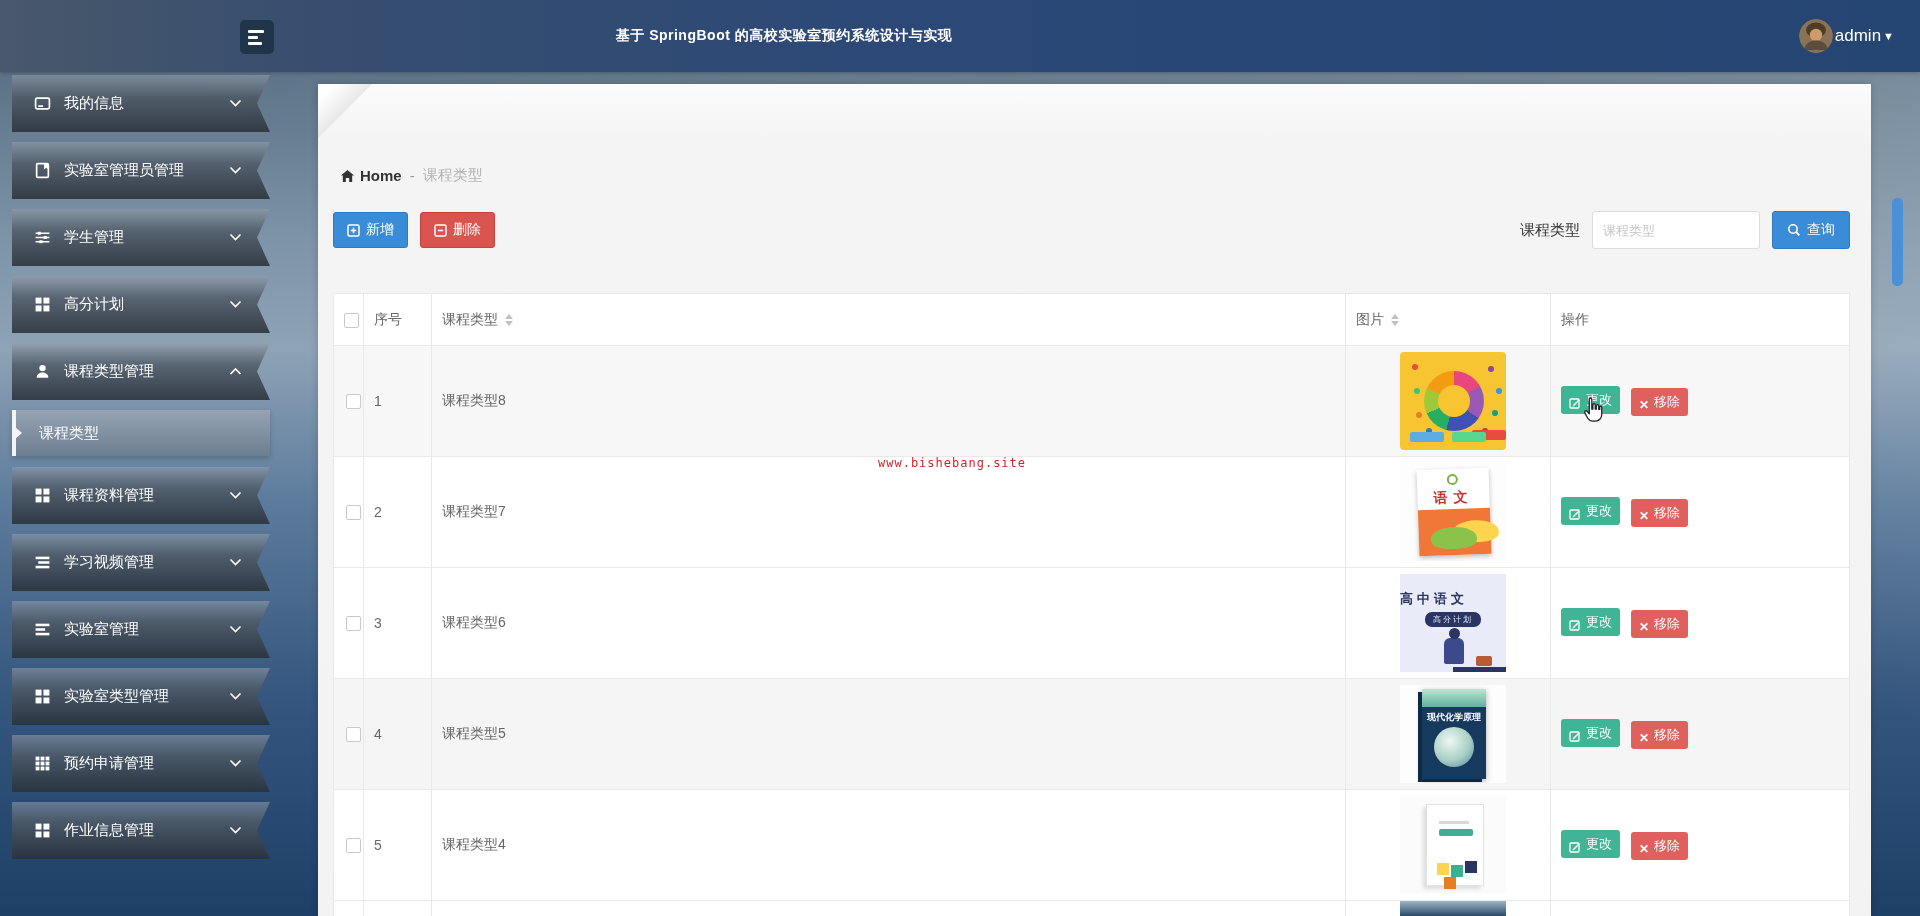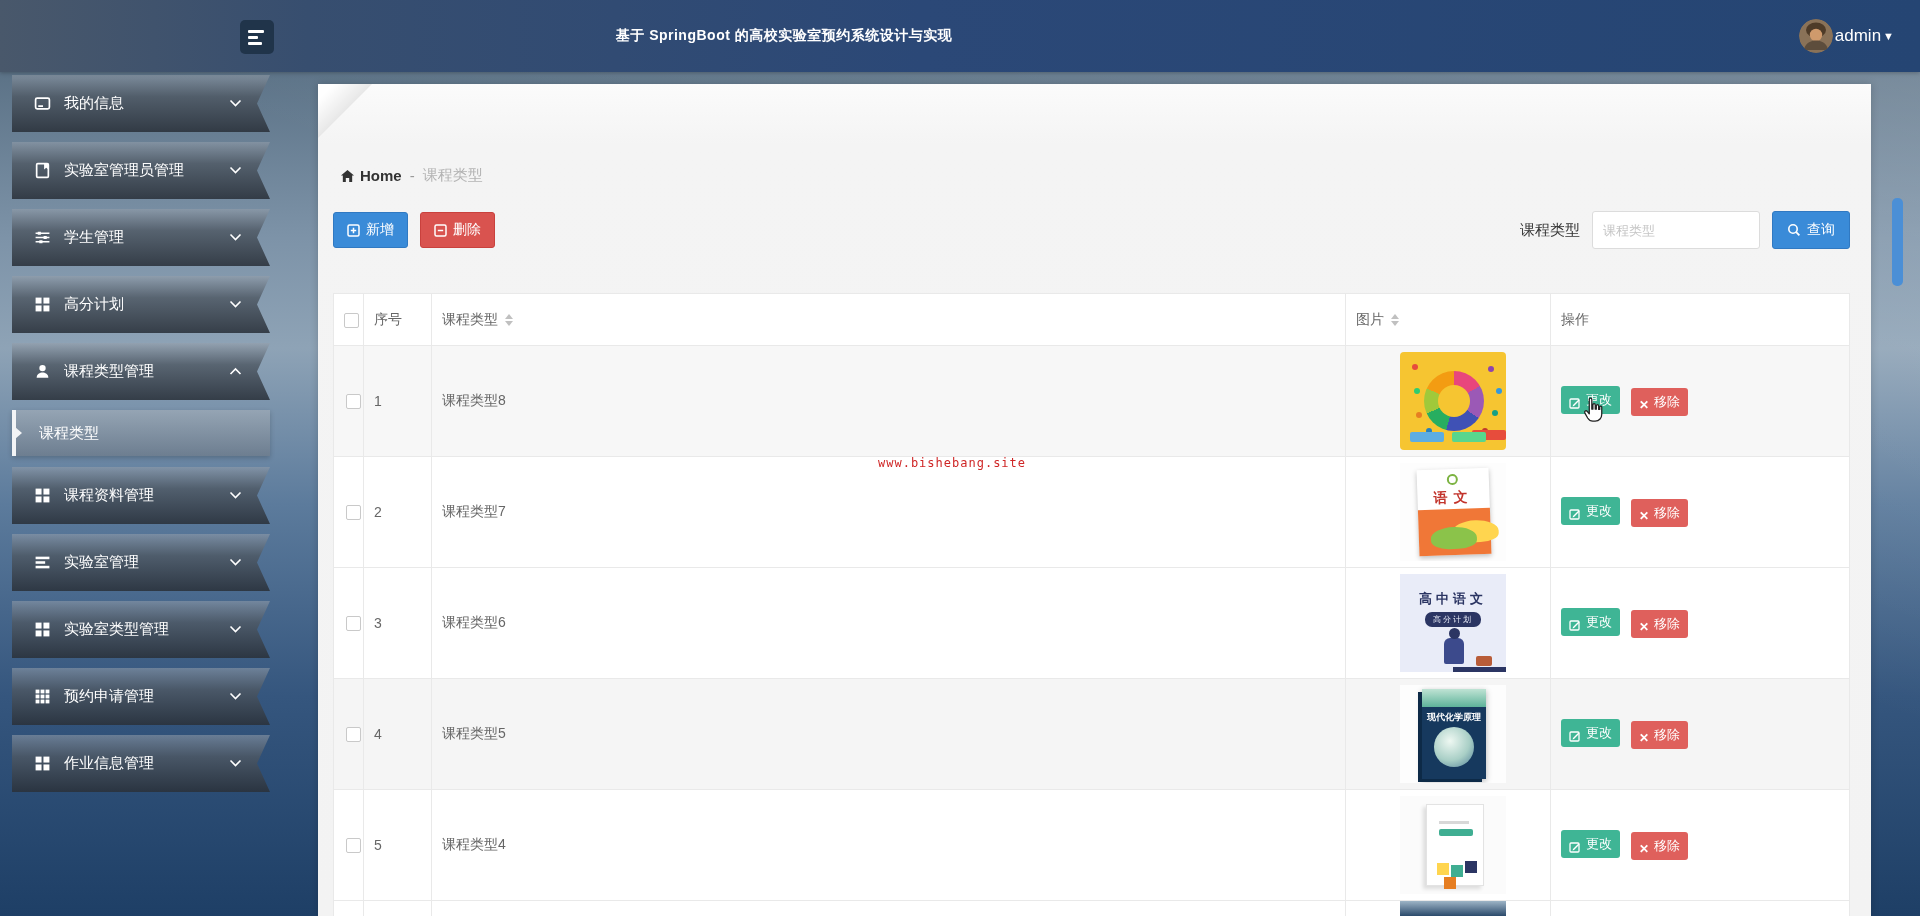--- a/index.html
+++ b/index.html
@@ -107,21 +107,21 @@
   .thumb-book2 { background:#fdfdfd; }
   .thumb-book2 .cover { position:absolute; left:18px; top:6px; width:72px; height:86px; background:#fff;
     box-shadow: 0 2px 5px rgba(0,0,0,.25); transform:rotate(-2deg); }
   .thumb-book2 .wreath { position:absolute; left:30px; top:5px; width:11px; height:11px; border:2px solid #7cb342; border-radius:50%; }
   .thumb-book2 .t2-title { position:absolute; left:0; top:20px; width:100%; text-align:center;
     font-size:14px; font-weight:bold; color:#c2332b; letter-spacing:6px; }
   .thumb-book2 .orange { position:absolute; left:0; bottom:0; width:100%; height:46px; background:#f07737; }
   .thumb-book2 .blob { position:absolute; left:12px; bottom:6px; width:46px; height:22px; background:#8bc34a; border-radius:50% 50% 40% 40%;
     box-shadow: 22px -6px 0 #ffd54f; }
   .thumb-hs { background:#e9ecf8; }
-  .thumb-hs .t3-title { position:absolute; top:16px; width:100%; text-align:center; font-size:13px;
+  .thumb-hs .t3-title { position:absolute; top:16px; width:100%; text-align:left; font-size:13px;
     font-weight:bold; color:#2b3563; letter-spacing:4px; }
   .thumb-hs .t3-badge { position:absolute; top:38px; left:50%; transform:translateX(-50%);
     background:#2b3563; color:#e9ecf8; font-size:8px; padding:2px 8px; border-radius:7px; letter-spacing:2px; white-space:nowrap; }
   .thumb-hs .person { position:absolute; bottom:8px; left:44px; width:20px; height:26px; background:#3c4a8c; border-radius:6px 6px 2px 2px; }
   .thumb-hs .person::before { content:""; position:absolute; top:-10px; left:5px; width:11px; height:11px; border-radius:50%; background:#2b3563; }
   .thumb-hs .desk { position:absolute; bottom:6px; right:14px; width:16px; height:10px; background:#b85c38; border-radius:2px; }
   .thumb-hs .strip { position:absolute; bottom:0; width:100%; height:5px; background:#2b3563; }
   .thumb-chem { background:#fdfdfd; }
   .thumb-chem .book { position:absolute; left:22px; top:4px; width:64px; height:90px; background:#16395e;
     box-shadow:-4px 3px 0 #0d2a47, 0 2px 6px rgba(0,0,0,.3); }
@@ -270,20 +270,35 @@
           </svg>
       </span>
       <span class="mi-label">课程资料管理</span>
       <span class="mi-chevron">
         <svg width="13" height="9" viewBox="0 0 13 9">
             <path d="M1.5 1.5l5 5 5-5" fill="none" stroke="#fff" stroke-width="1.6"></path>
           </svg>
       </span>
     </div>
 
+    <div class="menu-item">
+      <span class="mi-icon">
+        <svg width="17" height="17" viewBox="0 0 16 16">
+            <rect x="1.5" y="2.5" width="13" height="2.4" fill="#fff"></rect>
+            <rect x="4" y="6.8" width="10.5" height="2.4" fill="#fff"></rect>
+            <rect x="1.5" y="11.1" width="13" height="2.4" fill="#fff"></rect>
+          </svg>
+      </span>
+      <span class="mi-label">学习视频管理</span>
+      <span class="mi-chevron">
+        <svg width="13" height="9" viewBox="0 0 13 9">
+            <path d="M1.5 1.5l5 5 5-5" fill="none" stroke="#fff" stroke-width="1.6"></path>
+          </svg>
+      </span>
+    </div>
 
     <div class="menu-item">
       <span class="mi-icon">
         <svg width="17" height="17" viewBox="0 0 16 16">
             <rect x="1.5" y="2.5" width="13" height="2.4" fill="#fff"></rect>
             <rect x="1.5" y="6.8" width="9" height="2.4" fill="#fff"></rect>
             <rect x="1.5" y="11.1" width="13" height="2.4" fill="#fff"></rect>
           </svg>
       </span>
       <span class="mi-label">实验室管理</span>

